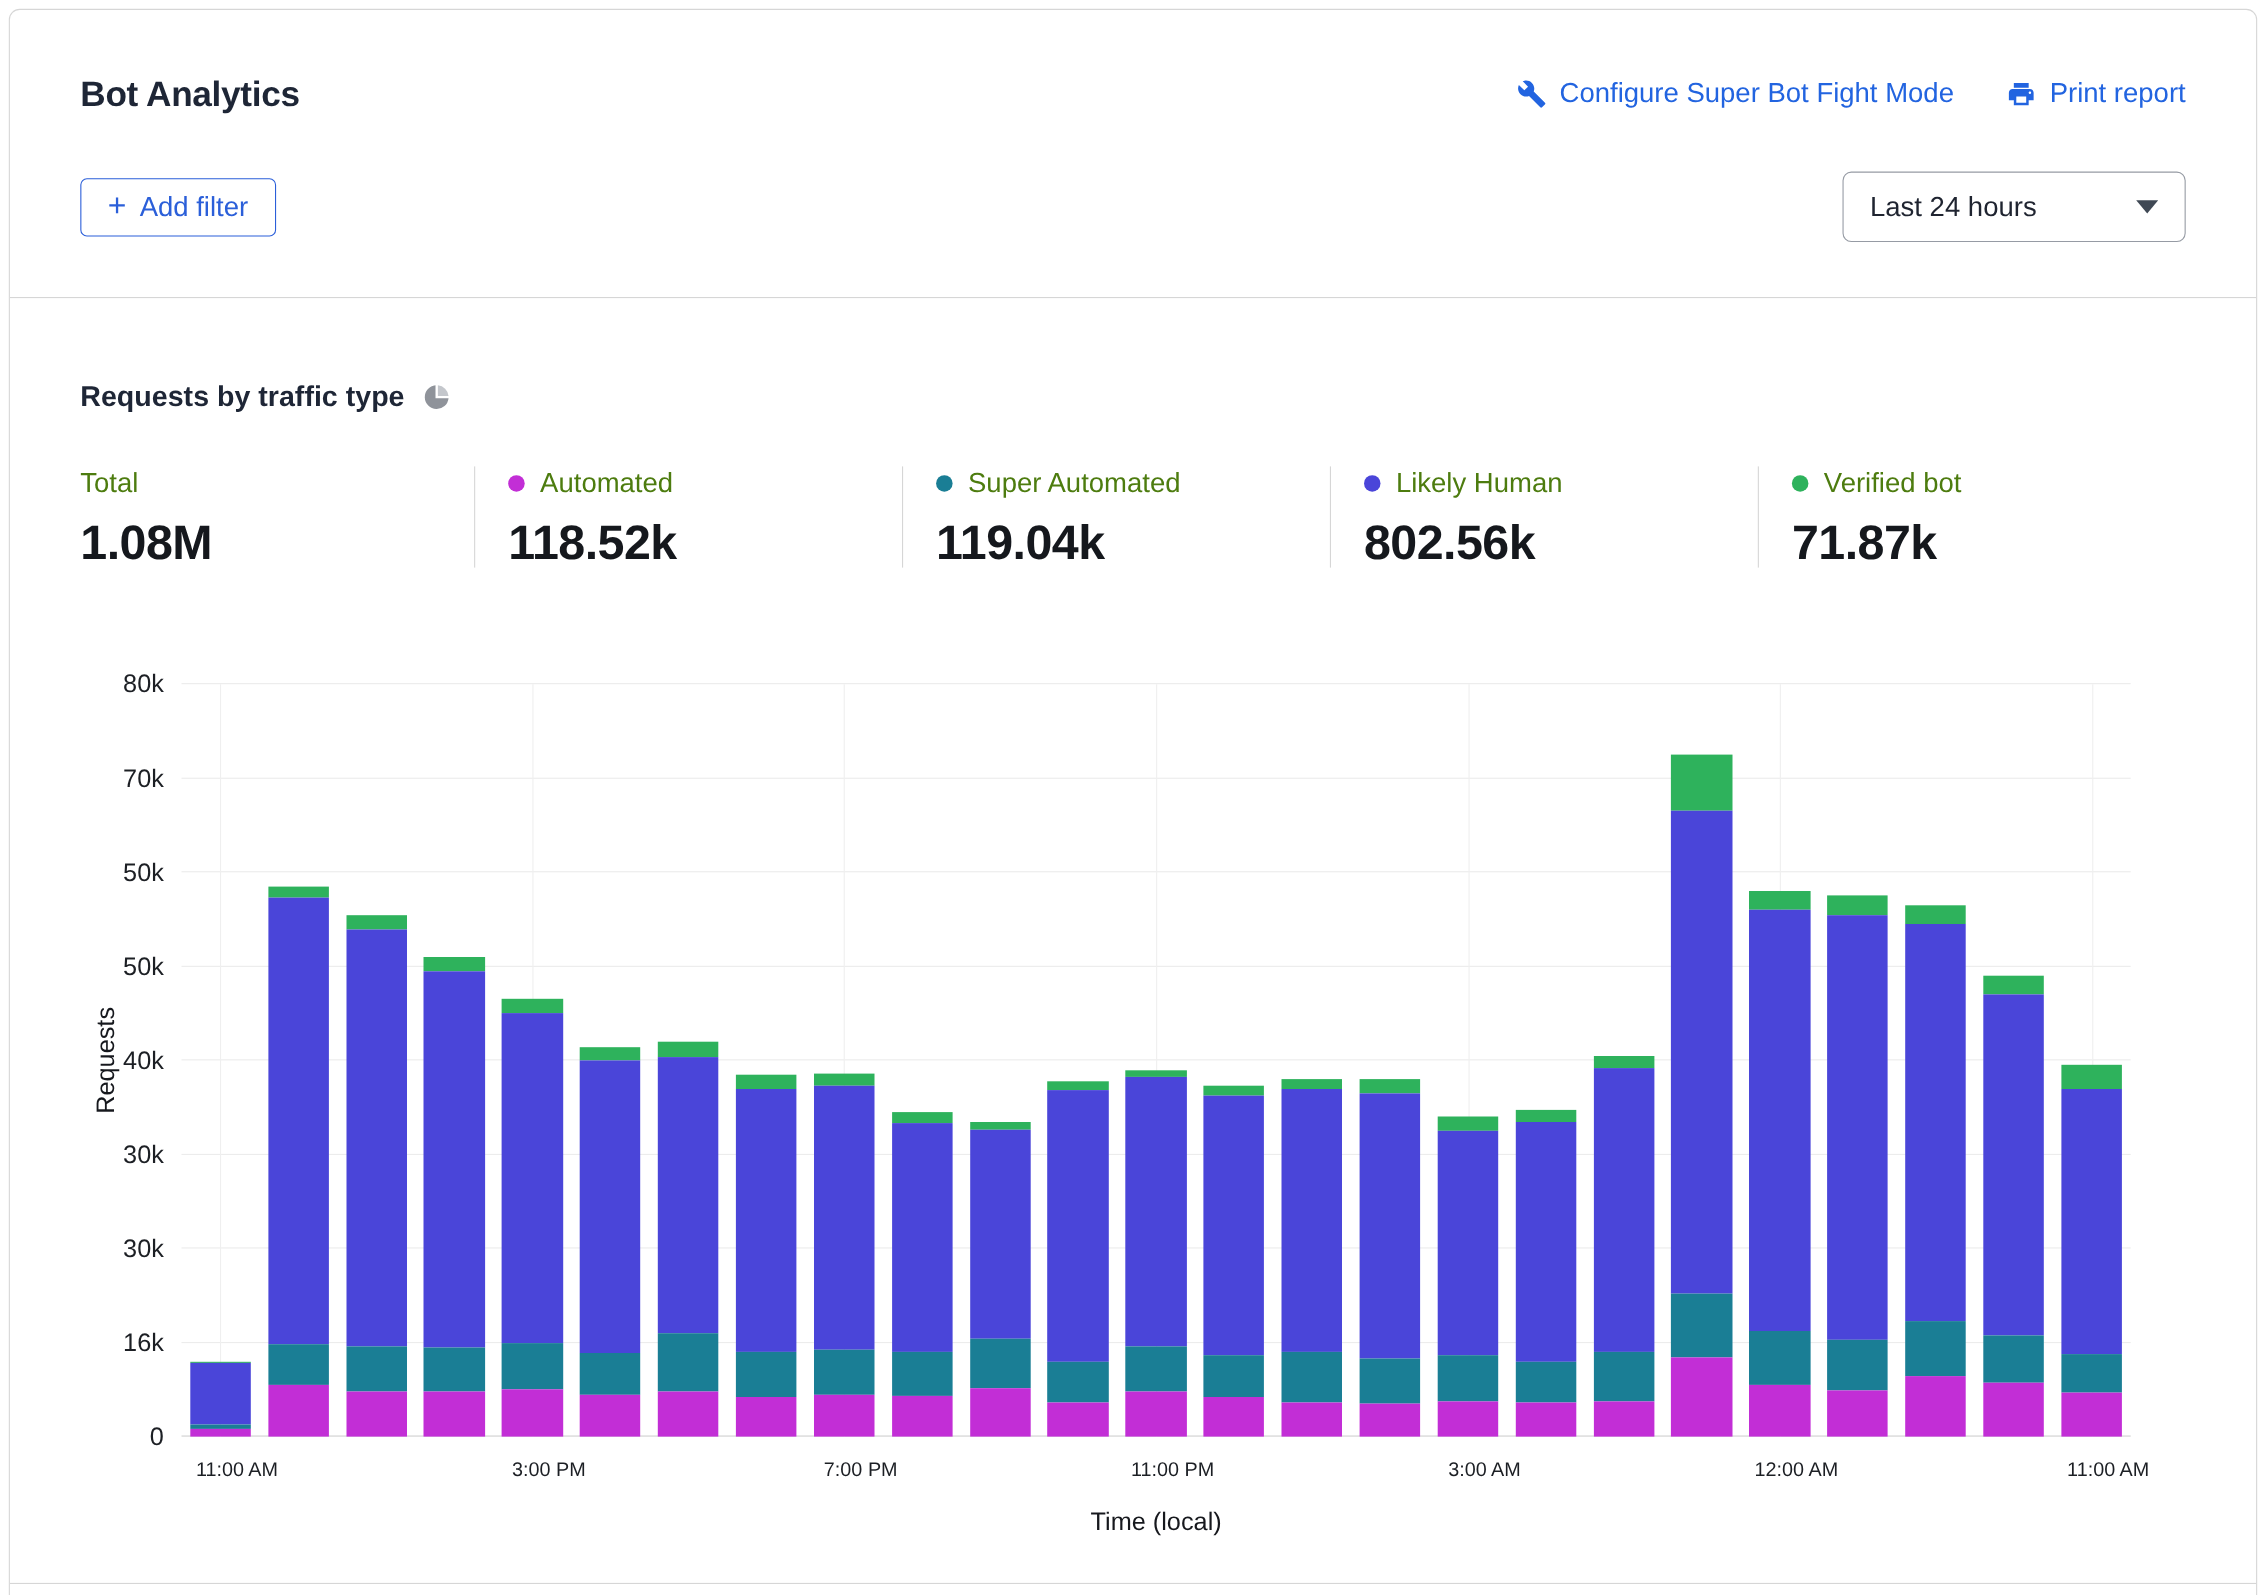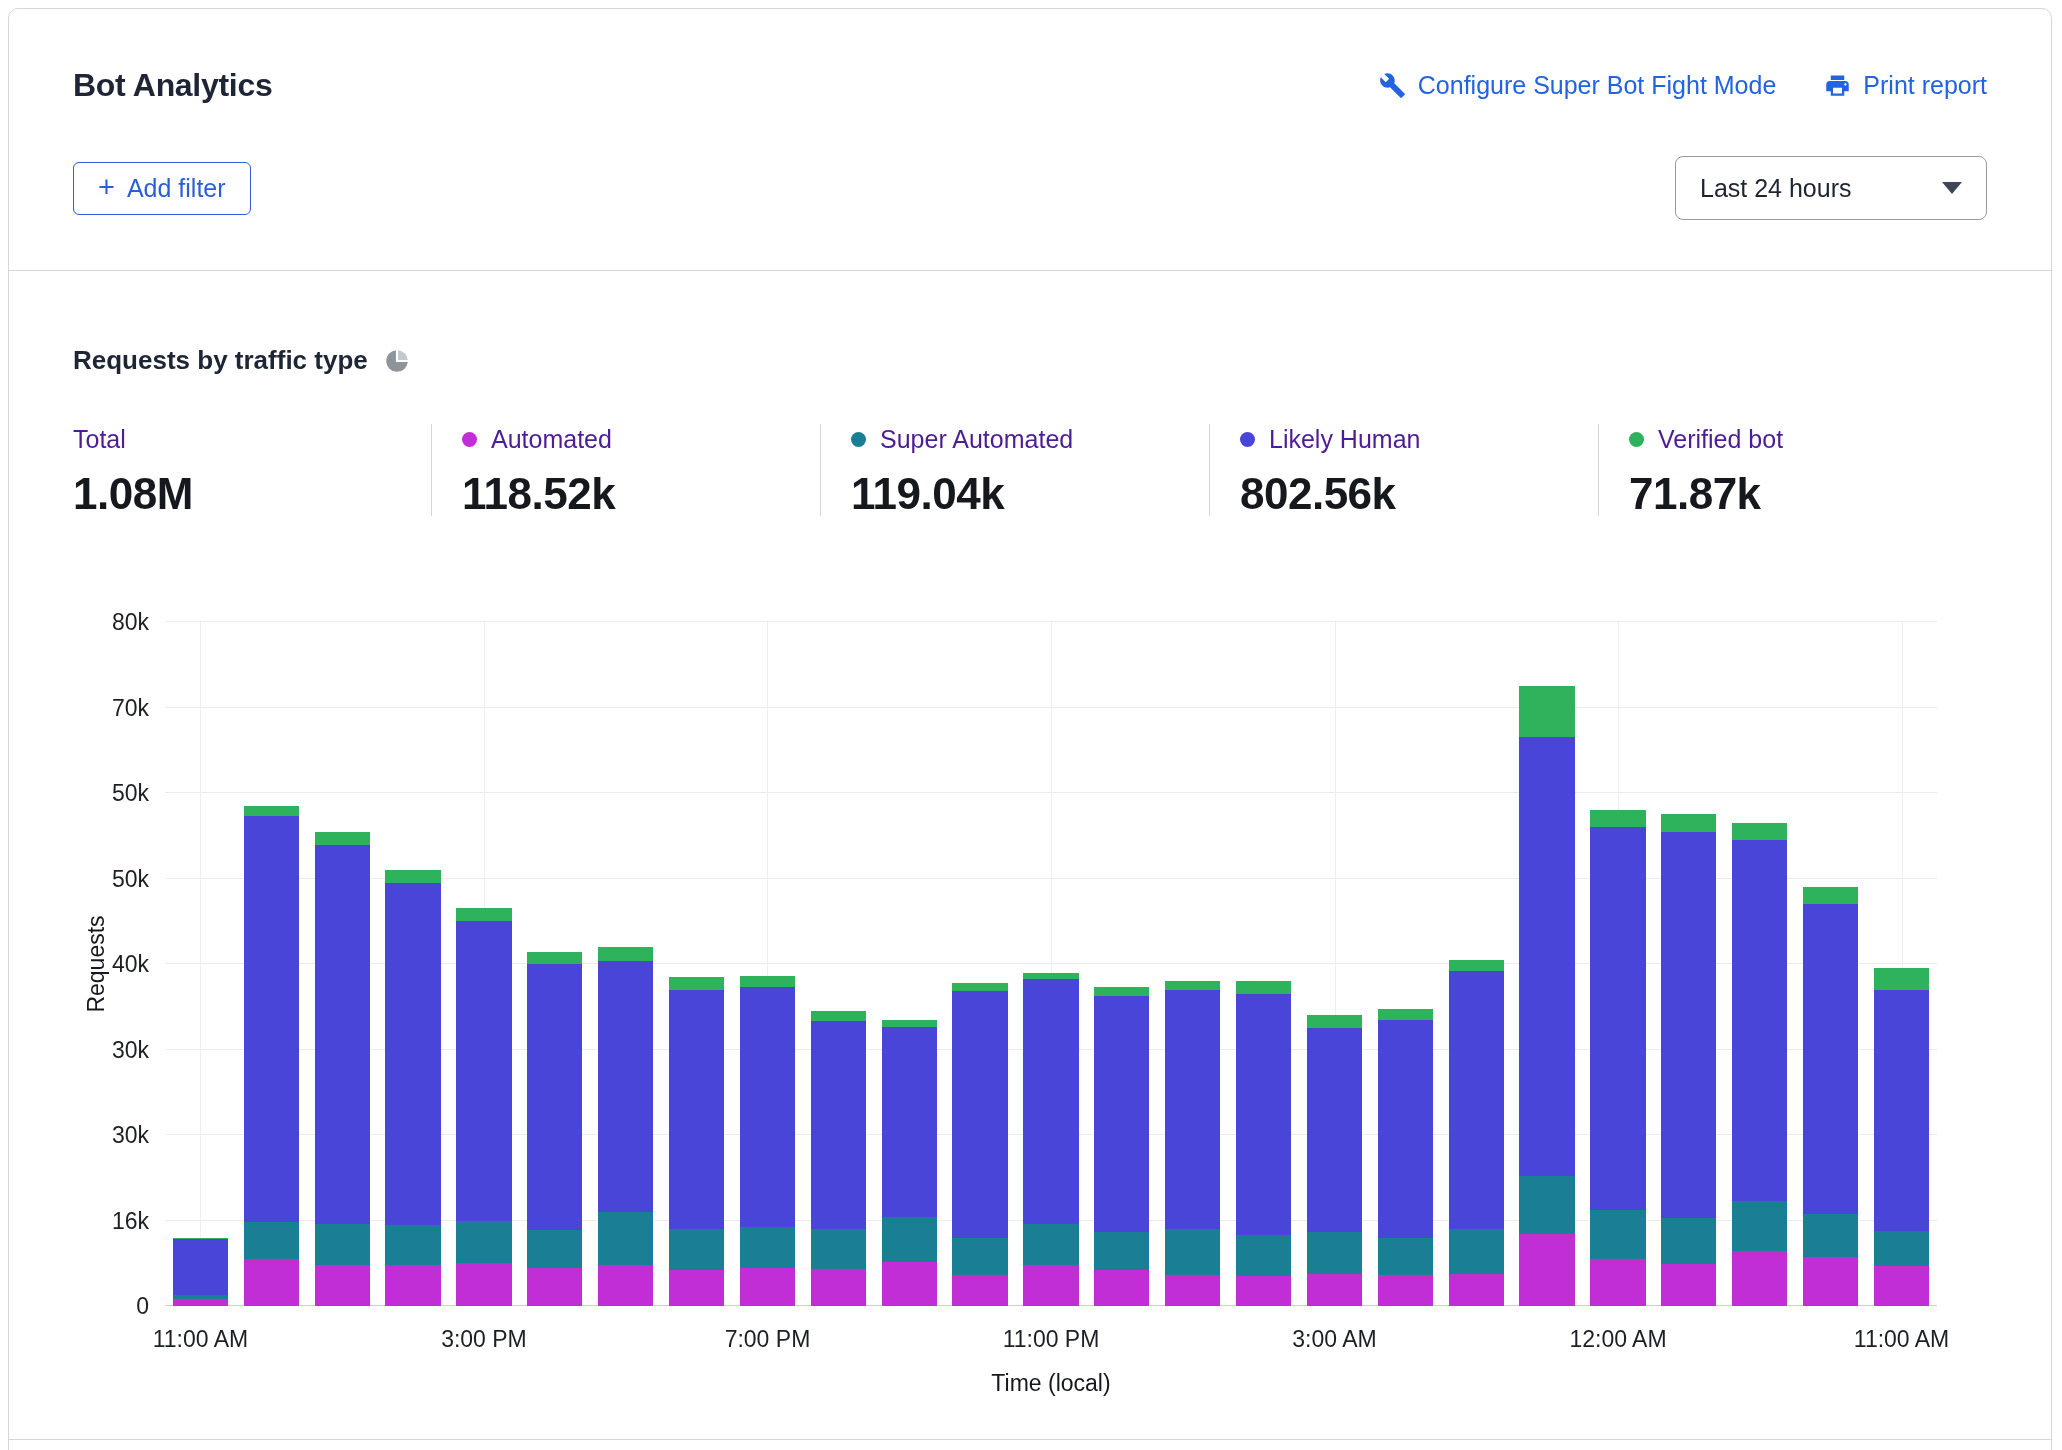--- a/index.html
+++ b/index.html
@@ -50,41 +50,41 @@
   .chart-section {
     border-top: 1px solid #d6d6d6;
     border-bottom: 1px solid #d6d6d6;
     padding: 74px 64px 42px;
   }
   .section-head { display: flex; align-items: center; gap: 16px; }
   .section-title { font-size: 26px; font-weight: 700; color: #1e2636; }
   .stats { display: flex; margin-top: 48px; }
   .stat { flex: 1; padding-left: 30px; border-left: 1px solid #d6d6d6; }
   .stat:first-child { padding-left: 0; border-left: none; }
-  .stat-label { display: flex; align-items: center; gap: 14px; font-size: 25px; color: #4c1d95; line-height: 1.2; }
+  .stat-label { display: flex; align-items: center; gap: 14px; font-size: 25px; color: #4d7c0f; line-height: 1.2; }
   .dot { width: 15px; height: 15px; border-radius: 50%; flex: 0 0 auto; }
   .stat-value { margin-top: 18px; font-size: 44px; font-weight: 700; color: #15181d; letter-spacing: -0.5px; line-height: 1; }
   
   .chart-area { position: relative; margin-top: 106px; padding-left: 92px; padding-right: 50px; }
   .y-axis-title {
     position: absolute; left: 23px; top: 342px;
     transform: translate(-50%, -50%) rotate(-90deg);
     font-size: 23px; color: #16181d; white-space: nowrap;
   }
   .plot { position: relative; height: 684px; }
   .gridline-h { position: absolute; left: 0; right: 0; height: 1px; background: #ececec; }
   .gridline-h.baseline { background: #cfcfcf; }
   .gridline-v { position: absolute; top: 0; bottom: 0; width: 1px; background: #efefef; }
   .ytick {
     position: absolute; right: calc(100% + 16px); transform: translateY(50%);
     font-size: 23px; color: #1c1f24; white-space: nowrap; line-height: 1;
   }
   .xtick {
     position: absolute; top: calc(100% + 20px); transform: translateX(-50%);
-    font-size: 23px; color: #1c1f24; white-space: nowrap;
+    font-size: 18px; color: #1c1f24; white-space: nowrap; margin-left: 15px;
   }
   .bars { position: absolute; top: 0; left: 0; right: 0; bottom: 0; display: flex; align-items: flex-end; }
   .bar-slot { flex: 1; height: 100%; display: flex; align-items: flex-end; justify-content: center; }
   .bar { width: 78%; height: 100%; display: flex; flex-direction: column-reverse; }
   .x-axis-title { text-align: center; margin-top: 64px; font-size: 23px; color: #16181d; }
 </style>
 </head>
 <body>
 
 <div class="card">

